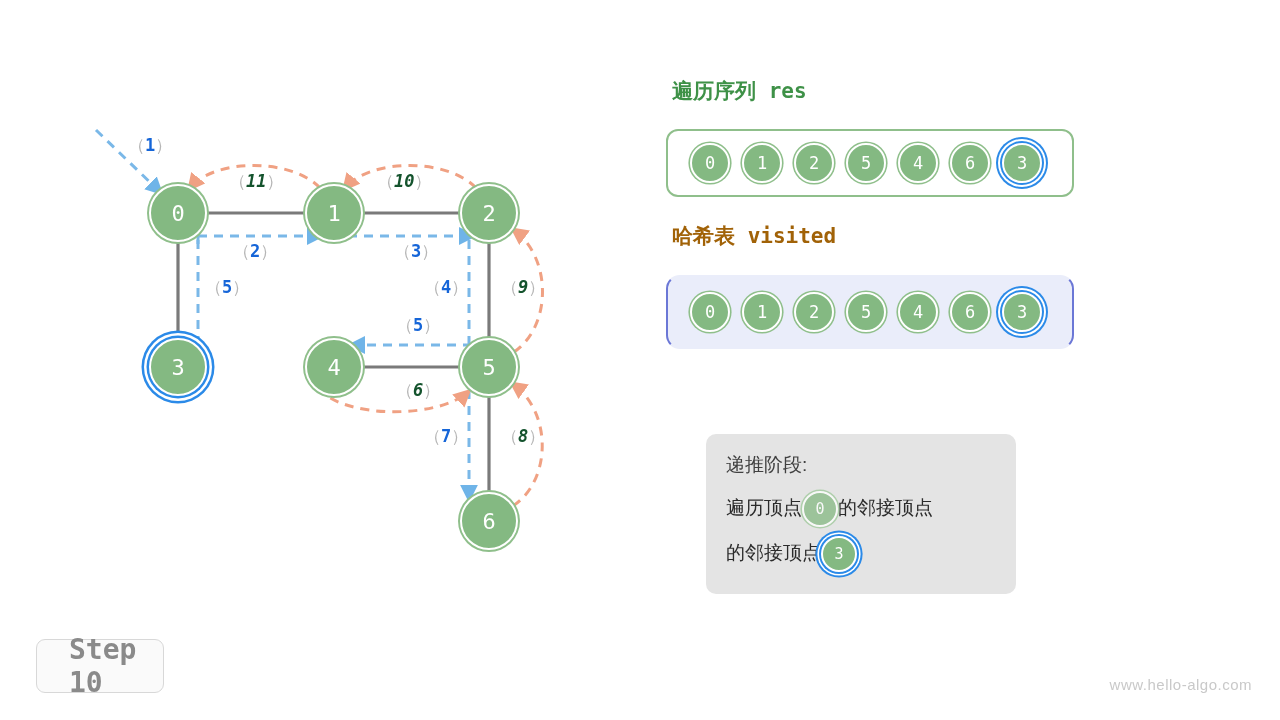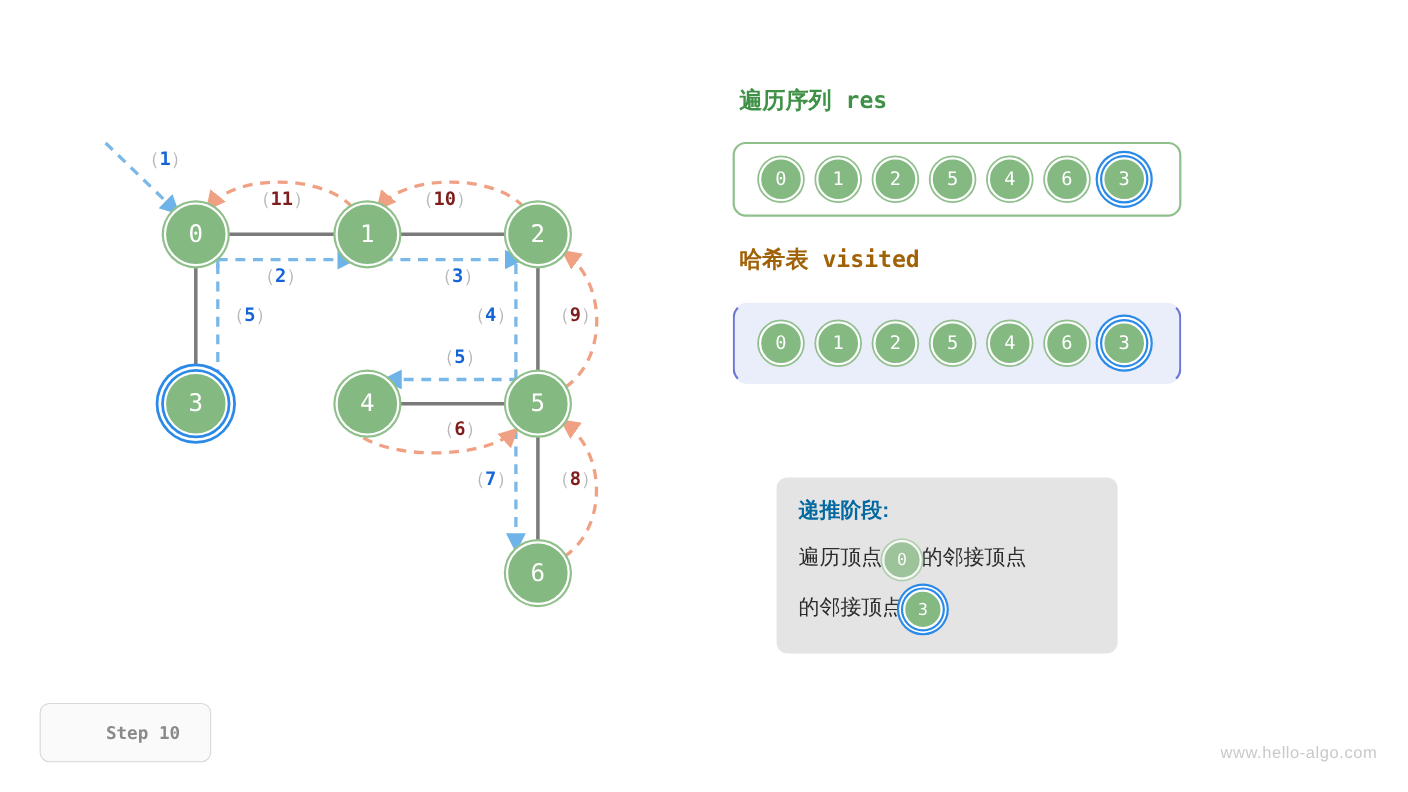--- a/index.html
+++ b/index.html
@@ -35,21 +35,21 @@
   .edge-label {
     position: absolute;
     font-family: "DejaVu Sans Mono", "Liberation Mono", monospace;
     font-size: 17px;
     white-space: nowrap;
     line-height: 1;
     letter-spacing: 0px;
   }
   .edge-label .paren { color: #b6b6b6; }
   .edge-label .num-blue { color: #1565d8; font-weight: 700; }
-  .edge-label .num-orange { color: #7f1d1d; font-weight: 700; }
+  .edge-label .num-orange { color: #14532d; font-weight: 700; font-style: italic; }
 
   .gnode {
     position: absolute;
     width: 58px;
     height: 58px;
     border-radius: 50%;
     background: #84b982;
     border: 2.5px solid #ffffff;
     box-shadow: 0 0 0 2px #8fbf8b;
     color: #ffffff;
@@ -133,22 +133,22 @@
     left: 66px; top: 419px;
     width: 310px;
     height: 160px;
     background: #e4e4e4;
     border-radius: 10px;
     box-sizing: border-box;
     padding: 20px 20px 0 20px;
   }
   .info-head {
     font-size: 19px;
-    font-weight: 700;
-    color: #0369a1;
+    font-weight: 400;
+    color: #404040;
     margin: 0 0 14px 0;
     line-height: 1.2;
   }
   .info-line {
     display: flex;
     align-items: center;
     gap: 0;
     font-size: 19px;
     color: #2b2b2b;
     margin-bottom: 9px;
@@ -172,27 +172,27 @@
   }
   .chip.faded { opacity: .75; }
   .chip.hl {
     box-shadow: 0 0 0 2px #2b8ae8, 0 0 0 3.6px #ffffff, 0 0 0 5.6px #2b8ae8;
   }
 
   
   #step-badge {
     position: absolute;
     left: 36px; top: 639px;
-    width: 156px; height: 54px;
+    width: 128px; height: 54px;
     border: 1px solid #d8d8d8;
     border-radius: 9px;
     background: #fafafa;
     color: #8a8a8a;
     font-family: "DejaVu Sans Mono", "Liberation Mono", monospace;
-    font-size: 16px;
+    font-size: 28px;
     font-weight: 700;
     display: flex;
     align-items: center;
     justify-content: center;
     box-sizing: border-box;
     padding-left: 32px;
   }
   #watermark {
     position: absolute;
     right: 28px; top: 676px;

